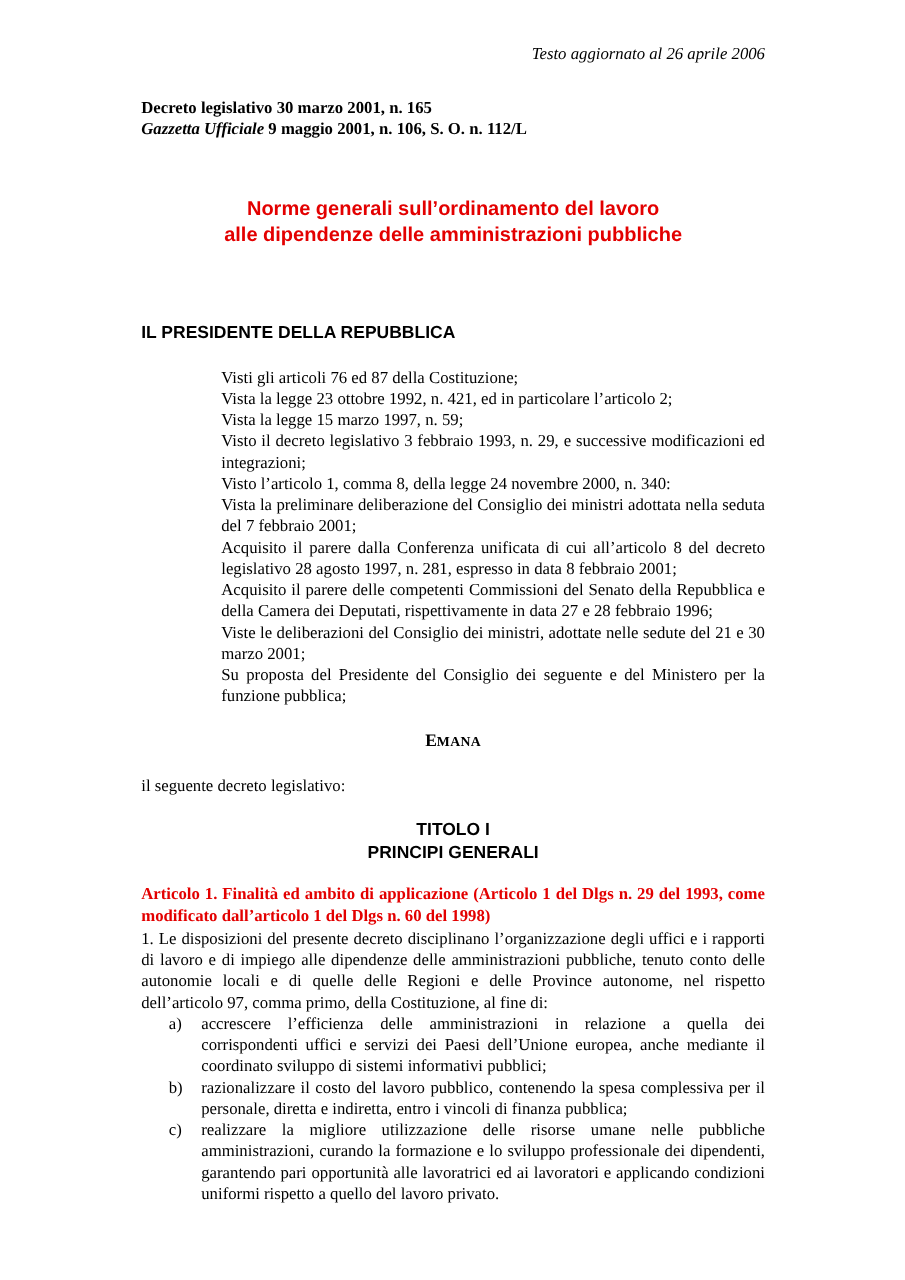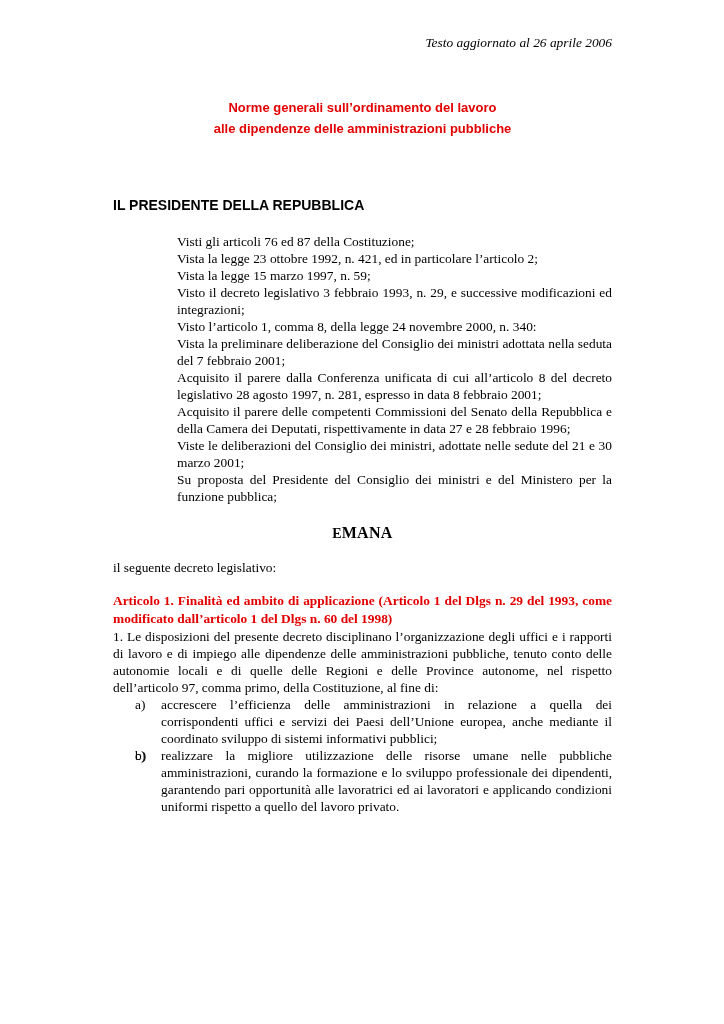--- a/index.html
+++ b/index.html
@@ -28,21 +28,21 @@
     margin-top: 26px;
     font-weight: bold;
   }
   .decree-head .it { font-style: italic; }
 
   .doc-title {
     margin-top: 46px;
     text-align: center;
     font-family: "Liberation Sans", sans-serif;
     font-weight: bold;
-    font-size: 13px;
+    font-size: 16px;
     line-height: 21px;
     color: var(--accent, #e30000);
   }
 
   .president-heading {
     margin-top: 58px;
     font-family: "Liberation Sans", sans-serif;
     font-weight: bold;
     font-size: 14px;
   }
@@ -52,21 +52,21 @@
     margin-left: 64px;
     text-align: justify;
   }
 
   .emana {
     margin-top: 19px;
     text-align: center;
     font-weight: bold;
   }
   .emana .initial { font-size: 14px; }
-  .emana .rest { font-size: 16px; letter-spacing: 0.3px; }
+  .emana .rest { font-size: 11px; letter-spacing: 0.3px; }
 
   .decree-intro { margin-top: 17px; }
 
   .titolo-heading {
     margin-top: 17px;
     text-align: center;
     font-family: "Liberation Sans", sans-serif;
     font-weight: bold;
     font-size: 14px;
     line-height: 18px;
@@ -93,57 +93,66 @@
     top: 0;
   }
 </style>
 </head>
 <body>
 
 <div class="page">
 
   <p class="update-note">Testo aggiornato al 26 aprile 2006</p>
 
+  <div class="decree-head">
+    <p>Decreto legislativo 30 marzo 2001, n. 165</p>
+    <p><span class="it">Gazzetta Ufficiale</span><span> 9 maggio 2001, n. 106, S. O. n. 112/L</span></p>
+  </div>
 
   <div class="doc-title">
     <div>Norme generali sull’ordinamento del lavoro</div>
     <div>alle dipendenze delle amministrazioni pubbliche</div>
   </div>
 
   <p class="president-heading">IL PRESIDENTE DELLA REPUBBLICA</p>
 
   <div class="preamble">
     <p>Visti gli articoli 76 ed 87 della Costituzione;</p>
     <p>Vista la legge 23 ottobre 1992, n. 421, ed in particolare l’articolo 2;</p>
     <p>Vista la legge 15 marzo 1997, n. 59;</p>
     <p>Visto il decreto legislativo 3 febbraio 1993, n. 29, e successive modificazioni ed integrazioni;</p>
     <p>Visto l’articolo 1, comma 8, della legge 24 novembre 2000, n. 340:</p>
     <p>Vista la preliminare deliberazione del Consiglio dei ministri adottata nella seduta del 7 febbraio 2001;</p>
     <p>Acquisito il parere dalla Conferenza unificata di cui all’articolo 8 del decreto legislativo 28 agosto 1997, n. 281, espresso in data 8 febbraio 2001;</p>
     <p>Acquisito il parere delle competenti Commissioni del Senato della Repubblica e della Camera dei Deputati, rispettivamente in data 27 e 28 febbraio 1996;</p>
     <p>Viste le deliberazioni del Consiglio dei ministri, adottate nelle sedute del 21 e 30 marzo 2001;</p>
-    <p>Su proposta del Presidente del Consiglio dei ministri e del Ministero per la funzione pubblica;</p>
+    <p>Su proposta del Presidente del Consiglio dei seguente e del Ministero per la funzione pubblica;</p>
   </div>
 
   <p class="emana"><span class="initial">E</span><span class="rest">MANA</span></p>
 
   <p class="decree-intro">il seguente decreto legislativo:</p>
 
+  <div class="titolo-heading">
+    <div>TITOLO I</div>
+    <div>PRINCIPI GENERALI</div>
+  </div>
 
   <p class="article-heading">Articolo 1. Finalità ed ambito di applicazione (Articolo 1 del Dlgs n. 29 del 1993, come modificato dall’articolo 1 del Dlgs n. 60 del 1998)</p>
 
   <p class="article-body">1. Le disposizioni del presente decreto disciplinano l’organizzazione degli uffici e i rapporti di lavoro e di impiego alle dipendenze delle amministrazioni pubbliche, tenuto conto delle autonomie locali e di quelle delle Regioni e delle Province autonome, nel rispetto dell’articolo 97, comma primo, della Costituzione, al fine di:</p>
 
   <div class="law-list">
     <div class="item">
       <span class="label">a)</span>
       <span>accrescere l’efficienza delle amministrazioni in relazione a quella dei corrispondenti uffici e servizi dei Paesi dell’Unione europea, anche mediante il coordinato sviluppo di sistemi informativi pubblici;</span>
     </div>
     <div class="item">
       <span class="label">b)</span>
+      <span>razionalizzare il costo del lavoro pubblico, contenendo la spesa complessiva per il personale, diretta e indiretta, entro i vincoli di finanza pubblica;</span>
     </div>
     <div class="item">
       <span class="label">c)</span>
       <span>realizzare la migliore utilizzazione delle risorse umane nelle pubbliche amministrazioni, curando la formazione e lo sviluppo professionale dei dipendenti, garantendo pari opportunità alle lavoratrici ed ai lavoratori e applicando condizioni uniformi rispetto a quello del lavoro privato.</span>
     </div>
   </div>
 
 </div>
 
 </body></html>

